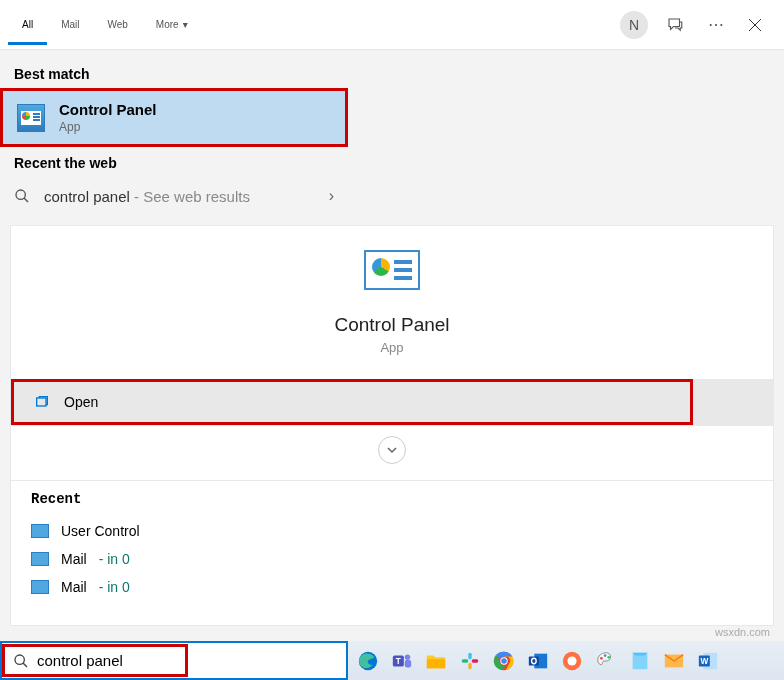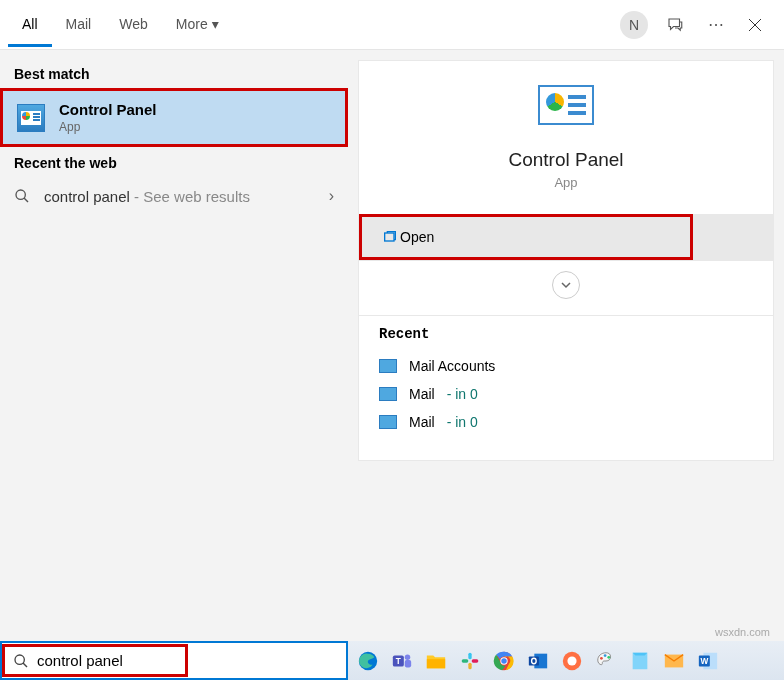--- a/index.html
+++ b/index.html
@@ -1,26 +1,26 @@
 <!DOCTYPE html>
 <html><head>
 <meta charset="utf-8">
 <style>
 * { margin: 0; padding: 0; box-sizing: border-box; font-family: 'Segoe UI', Tahoma, sans-serif; }
 body { width: 784px; height: 680px; background: #f3f3f3; position: relative; overflow: hidden; }
 
 .header { display: flex; align-items: center; height: 50px; padding: 0 8px; background: #fff; border-bottom: 1px solid #e5e5e5; }
 .tabs { display: flex; gap: 0; flex: 1; }
-.tab { padding: 14px 14px 12px; font-size: 14px; color: #555; cursor: pointer; border-bottom: 3px solid transparent; display: flex; align-items: center; gap: 4px; }
+.tab { padding: 14px 14px 12px; font-size: 10px; color: #555; cursor: pointer; border-bottom: 3px solid transparent; display: flex; align-items: center; gap: 4px; }
 .tab.active { color: #000; border-bottom: 3px solid #0078d4; font-weight: 400; }
 .header-actions { display: flex; align-items: center; gap: 12px; padding-right: 8px; }
 .avatar { width: 28px; height: 28px; border-radius: 50%; background: #e5e5e5; display: flex; align-items: center; justify-content: center; font-size: 14px; color: #555; }
 .header-icon { color: #555; padding: 6px; cursor: pointer; }
 
-.main { display: flex; height: 591px; }
+.main { display: flex; height: 591px; flex-direction: column; }
 .left { width: 348px; background: #f3f3f3; padding: 8px 0 0 0; }
 .right { flex: 1; padding: 10px 10px 0 10px; }
 
 .section-label { font-size: 14px; font-weight: 600; padding: 8px 14px 6px; color: #000; }
 .result-item { display: flex; align-items: center; padding: 10px 14px; gap: 14px; cursor: pointer; }
 .result-item.selected { background: #bfdbf2; }
 .red-box { border: 3px solid #c00; }
 .app-icon { width: 28px; height: 28px; background: linear-gradient(#4fa8e0,#2b7cc0); border: 1px solid #2b7cc0; display: flex; align-items: center; justify-content: center; position: relative; }
 .app-icon-inner { width: 20px; height: 14px; background: #fff; position: relative; }
 .app-icon-inner::before { content:''; position:absolute; left:1px; top:1px; width:8px; height:8px; background: conic-gradient(#f7b500 0 90deg, #2bb54a 90deg 180deg, #e74c3c 180deg 270deg, #3498db 270deg 360deg); border-radius:50%; }
@@ -35,21 +35,21 @@
 .chev { color: #666; font-size: 16px; }
 
 .preview { background: #fff; border: 1px solid #e8e8e8; padding: 24px 0 0 0; display: flex; flex-direction: column; align-items: center; }
 .big-icon { width: 56px; height: 40px; background: #fff; border: 2px solid #3b8bd0; position: relative; margin-bottom: 24px; }
 .big-icon::before { content:''; position:absolute; left:6px; top:6px; width:18px; height:18px; border-radius:50%; background: conic-gradient(#f7b500 0 120deg, #2bb54a 120deg 240deg, #3498db 240deg 360deg); }
 .big-icon::after { content:''; position:absolute; right:6px; top:8px; width:18px; height:4px; background:#3b8bd0; box-shadow: 0 8px 0 #3b8bd0, 0 16px 0 #3b8bd0; }
 .preview-title { font-size: 19px; color: #222; margin-bottom: 4px; }
 .preview-sub { font-size: 13px; color: #888; margin-bottom: 24px; }
 
 .action-row { display: flex; width: 100%; }
-.action-btn { flex: 1; padding: 12px 20px; display: flex; align-items: center; gap: 2px; font-size: 14px; cursor: pointer; background: #e8e8e8; }
+.action-btn { flex: 1; padding: 12px 20px; display: flex; align-items: center; gap: 14px; font-size: 14px; cursor: pointer; background: #e8e8e8; }
 .action-btn.highlighted { border: 3px solid #c00; }
 .open-icon { color: #0078d4; }
 
 .expand { display:flex; justify-content:center; padding: 10px 0 16px; background:#fff; border:1px solid #e8e8e8; border-top:none; }
 .expand-circle { width: 28px; height: 28px; border: 1px solid #ccc; border-radius: 50%; display:flex; align-items:center; justify-content:center; color:#666; cursor:pointer; }
 
 .recent { background:#fff; border:1px solid #e8e8e8; border-top:none; padding: 10px 20px 24px; }
 .recent h4 { font-size: 14px; font-weight: 600; margin-bottom: 10px; font-family: Liberation Mono, monospace; }
 .recent-item { display:flex; align-items:center; gap: 12px; padding: 6px 0; font-size: 14px; cursor:pointer; }
 .recent-icon { width:18px; height:14px; background:#4fa8e0; border:1px solid #2b7cc0; }
@@ -146,21 +146,21 @@
       <div class="expand-circle">
         <svg width="12" height="12" viewBox="0 0 12 12" stroke="currentColor" fill="none" stroke-width="1.5">
             <polyline points="2,4 6,8 10,4"></polyline>
           </svg>
       </div>
     </div>
     <div class="recent">
       <h4>Recent</h4>
       <div class="recent-item">
         <div class="recent-icon"></div>
-        <span>Mail Accounts</span>
+        <span>User Control</span>
           <span class="muted"></span>
       </div>
       <div class="recent-item">
         <div class="recent-icon"></div>
         <span>Mail</span>
           <span class="muted"> - in 0</span>
       </div>
       <div class="recent-item">
         <div class="recent-icon"></div>
         <span>Mail</span>

